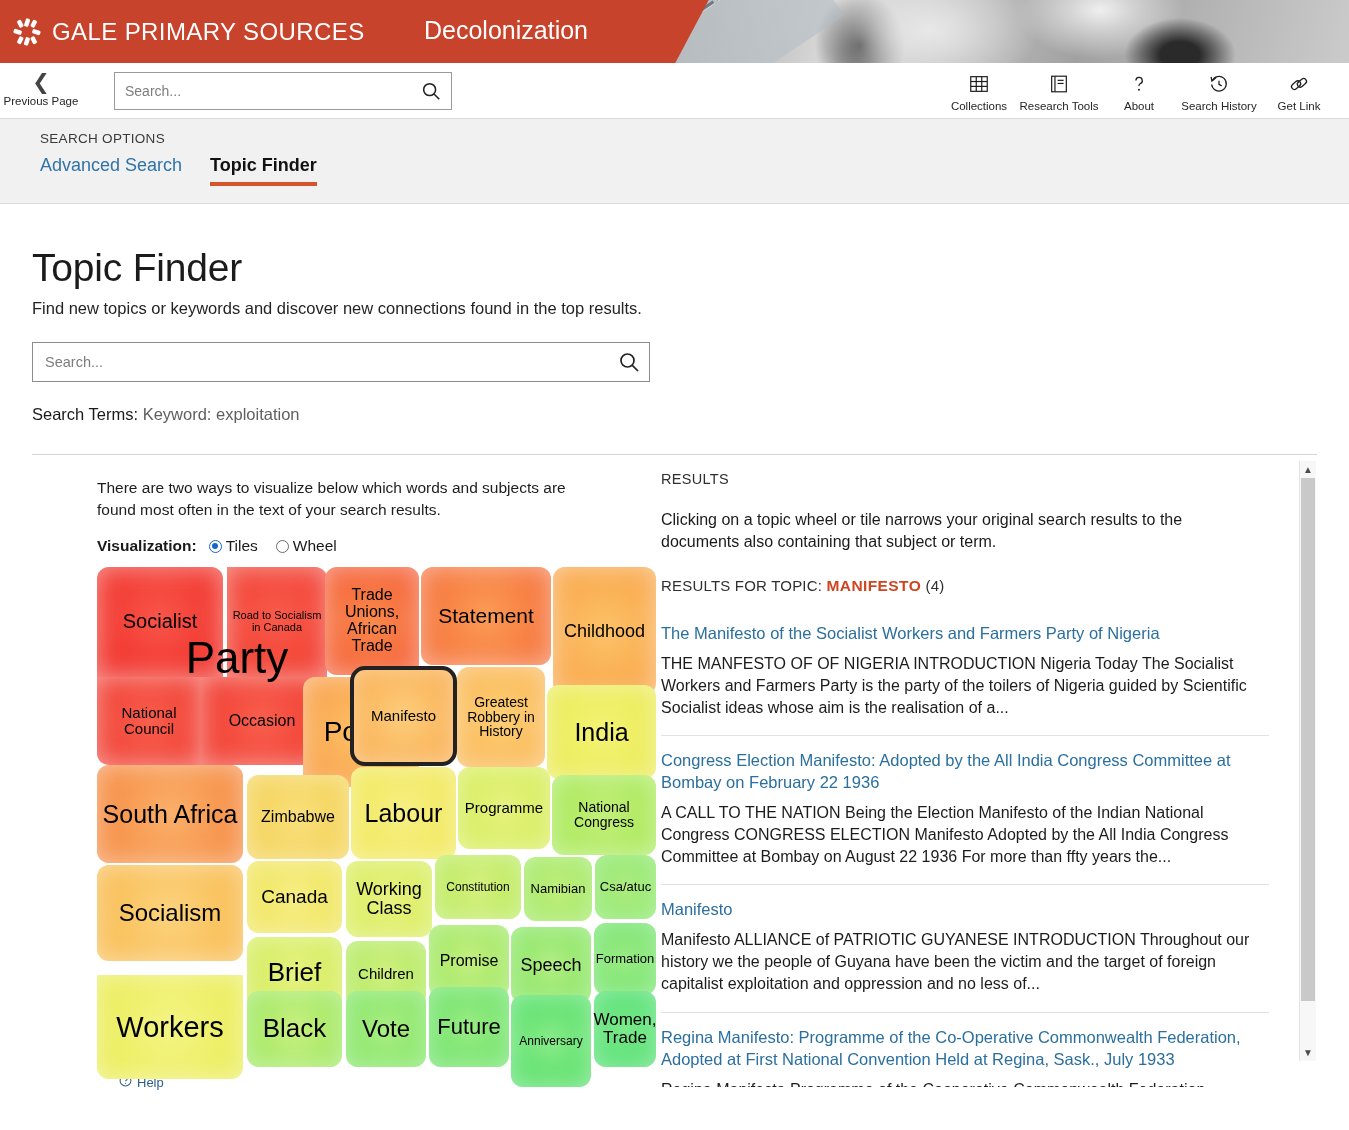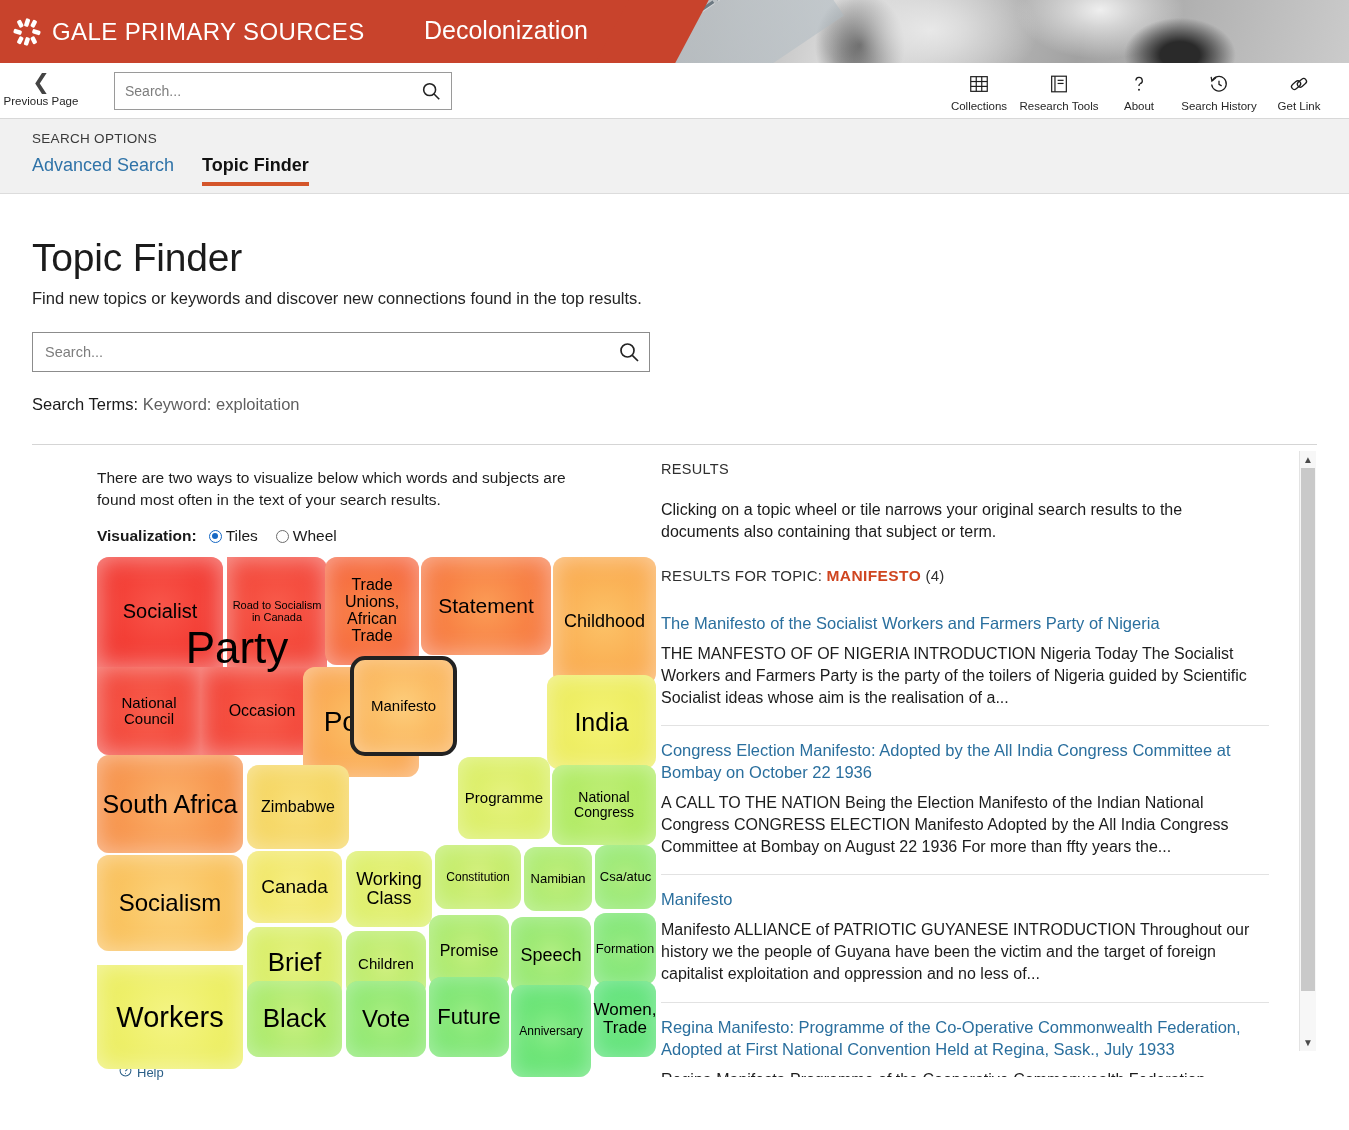--- a/index.html
+++ b/index.html
@@ -59,21 +59,21 @@
   .top-search input::placeholder { color:#7d7d7d; }
   .icon-btn-search { width:40px; display:flex; align-items:center; justify-content:center;
                 cursor:pointer; }
   .util-right { position:absolute; right:14px; top:4px; display:flex; gap:2px; }
   .util-item { width:72px; text-align:center; cursor:pointer; padding-top:4px; }
   .util-item .glyph { height:26px; display:flex; align-items:center; justify-content:center; }
   .util-item .lbl { font-size:11.5px; color:#262626; margin-top:3px; white-space:nowrap; }
   .util-item.wide { width:84px; }
 
   
-  .opts { background:#f1f1f1; padding:12px 0 0 32px; height:75px;
+  .opts { background:#f1f1f1; padding:12px 0 0 40px; height:85px;
           border-bottom:1px solid #dcdcdc; }
   .opts-label { font-size:13.5px; color:#3a3a3a; letter-spacing:.3px; }
   .opts-tabs { display:flex; gap:28px; margin-top:9px; align-items:flex-start; }
   .tab { font-size:18px; padding-bottom:6px; cursor:pointer; }
   .tab.link { color:#2f73a8; }
   .tab.active { color:#111; font-weight:bold; border-bottom:4px solid #d4552a; }
 
   
   .page { padding:0 32px; }
   h1.tf-title { font-size:39px; font-weight:400; margin:42px 0 0 0; color:#1b1b1b;
@@ -309,29 +309,35 @@
         <div class="tile" style="left:456px; top:0px;  width:103px; height:128px; font-size:18px; background:radial-gradient(circle at 50% 50%, #fcc268, #f9a244); border-radius:12px;">
           <span>Childhood</span>
           </div>
 
         <div class="tile" style="left:206px; top:110px; width:116px; height:110px; font-size:28px; background:radial-gradient(circle at 50% 50%, #fcc169, #f99c45); border-radius:12px;">
           <span>Policy</span>
           </div>
         <div class="tile sel" style="left:254px; top:100px; width:105px; height:98px; font-size:15px; background:radial-gradient(circle at 50% 50%, #fdcd7c, #f9a949); border-radius:14px;">
           <span>Manifesto</span>
           </div>
+        <div class="tile" style="left:360px; top:100px; width:88px; height:100px; font-size:14px; background:radial-gradient(circle at 50% 50%, #fdd077, #fab24d); border-radius:12px;">
+          <span>Greatest Robbery in History</span>
+          </div>
         <div class="tile" style="left:450px; top:118px; width:109px; height:94px; font-size:25px; background:radial-gradient(circle at 50% 50%, #f4f377, #e9e94d); border-radius:12px;">
           <span>India</span>
           </div>
 
         <div class="tile" style="left:0px;  top:198px; width:146px; height:98px; font-size:25px; background:radial-gradient(circle at 50% 50%, #fbb06b, #f5873d); border-radius:12px;">
           <span>South Africa</span>
           </div>
         <div class="tile" style="left:150px; top:208px; width:102px; height:84px; font-size:16px; background:radial-gradient(circle at 50% 50%, #f9e07e, #f3cf4c); border-radius:12px;">
           <span>Zimbabwe</span>
+          </div>
+        <div class="tile" style="left:254px; top:200px; width:105px; height:92px; font-size:25px; background:radial-gradient(circle at 50% 50%, #f7ef86, #f0e750); border-radius:12px;">
+          <span>Labour</span>
           </div>
         <div class="tile" style="left:361px; top:200px; width:92px; height:82px; font-size:15px; background:radial-gradient(circle at 50% 50%, #e6f282, #d3ec4d); border-radius:12px;">
           <span>Programme</span>
           </div>
         <div class="tile" style="left:455px; top:208px; width:104px; height:80px; font-size:14px; background:radial-gradient(circle at 50% 50%, #c3ef7b, #a2e84e); border-radius:12px;">
           <span>National Congress</span>
           </div>
 
         <div class="tile" style="left:0px;  top:298px; width:146px; height:96px; font-size:24px; background:radial-gradient(circle at 50% 50%, #fcd37e, #f8b94b); border-radius:12px;">
           <span>Socialism</span>
@@ -422,21 +428,21 @@
           <span class="name">MANIFESTO</span>
           <span>(4)</span>
         </div>
 
         <div class="res-list">
           <div class="res-item">
             <div class="res-title">The Manifesto of the Socialist Workers and Farmers Party of Nigeria</div>
             <div class="res-snip">THE MANFESTO OF OF NIGERIA INTRODUCTION Nigeria Today The Socialist Workers and Farmers Party is the party of the toilers of Nigeria guided by Scientific Socialist ideas whose aim is the realisation of a...</div>
           </div>
           <div class="res-item">
-            <div class="res-title">Congress Election Manifesto: Adopted by the All India Congress Committee at Bombay on October 22 1936</div>
+            <div class="res-title">Congress Election Manifesto: Adopted by the All India Congress Committee at Bombay on February 22 1936</div>
             <div class="res-snip">A CALL TO THE NATION Being the Election Manifesto of the Indian National Congress CONGRESS ELECTION Manifesto Adopted by the All India Congress Committee at Bombay on August 22 1936 For more than ffty years the...</div>
           </div>
           <div class="res-item">
             <div class="res-title">Manifesto</div>
             <div class="res-snip">Manifesto ALLIANCE of PATRIOTIC GUYANESE INTRODUCTION Throughout our history we the people of Guyana have been the victim and the target of foreign capitalist exploitation and oppression and no less of...</div>
           </div>
           <div class="res-item">
             <div class="res-title">Regina Manifesto: Programme of the Co-Operative Commonwealth Federation, Adopted at First National Convention Held at Regina, Sask., July 1933</div>
             <div class="res-snip">Regina Manifesta Programme of the Cooperative Commonwealth Federation</div>
           </div>

